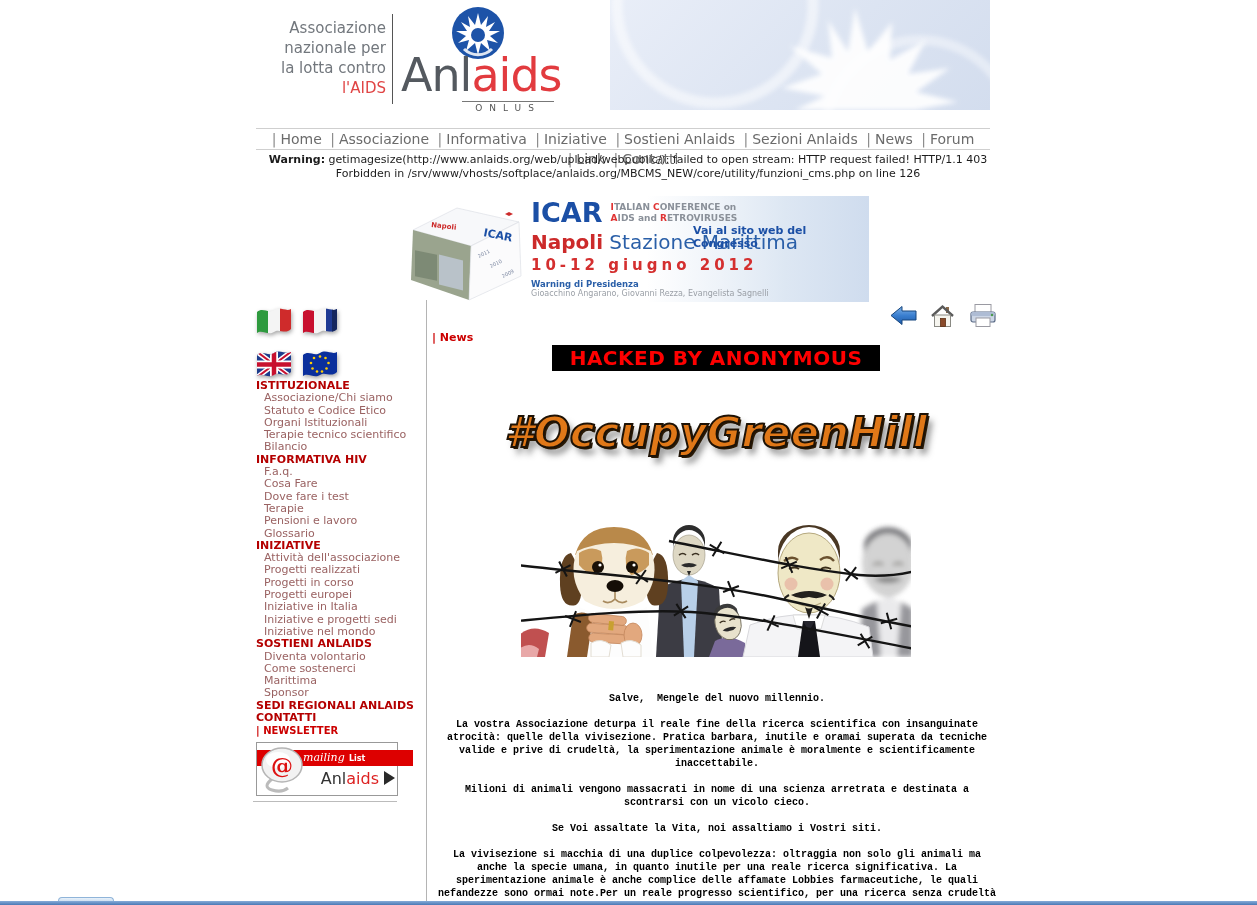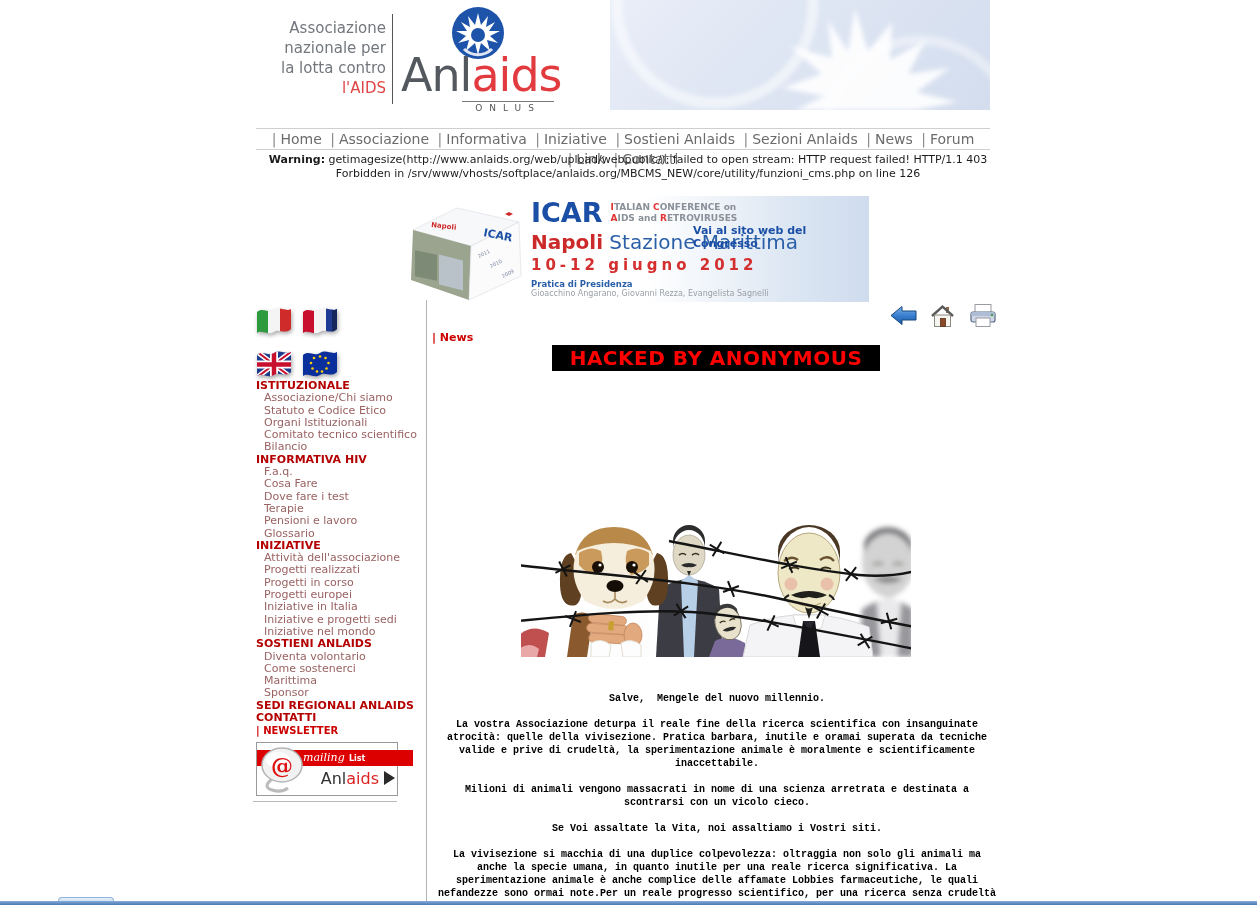--- a/index.html
+++ b/index.html
@@ -177,21 +177,21 @@
     <div class="icar-text">
       <div class="icar-title-row">
         <span class="icar-title">ICAR</span>
         <span class="icar-sub">
           <span class="r">I</span><span>TALIAN </span><span class="r">C</span><span>ONFERENCE on</span><br>
           <span class="r">A</span><span>IDS and </span><span class="r">R</span><span>ETROVIRUSES</span>
         </span>
       </div>
       <div class="icar-city-row"><span class="icar-city">Napoli</span><span class="icar-venue"> Stazione Marittima</span></div>
       <div class="icar-dates">10-12 giugno 2012</div>
-      <div class="icar-comm">Pratica di Presidenza</div>
+      <div class="icar-comm">Warning di Presidenza</div>
       <div class="icar-names">Gioacchino Angarano, Giovanni Rezza, Evangelista Sagnelli</div>
     </div>
     <div class="icar-right">
       <div class="icar-cta">Vai al sito web del Congresso</div>
     </div>
   </div>
 
   <div class="vdivider"></div>
 
   <div class="flags">
@@ -245,21 +245,21 @@
           </g>
         </svg>
     </span>
   </div>
 
   <div class="sidemenu">
     <a class="side-head">ISTITUZIONALE</a>
     <a class="side-item">Associazione/Chi siamo</a>
     <a class="side-item">Statuto e Codice Etico</a>
     <a class="side-item">Organi Istituzionali</a>
-    <a class="side-item">Comitato tecnico scientifico</a>
+    <a class="side-item">Terapie tecnico scientifico</a>
     <a class="side-item">Bilancio</a>
     <a class="side-head">INFORMATIVA HIV</a>
     <a class="side-item">F.a.q.</a>
     <a class="side-item">Cosa Fare</a>
     <a class="side-item">Dove fare i test</a>
     <a class="side-item">Terapie</a>
     <a class="side-item">Pensioni e lavoro</a>
     <a class="side-item">Glossario</a>
     <a class="side-head">INIZIATIVE</a>
     <a class="side-item">Attività dell'associazione</a>
@@ -320,20 +320,23 @@
       <circle cx="24" cy="12" r="1.2" fill="#4a9a4a"></circle>
     </svg>
   </div>
 
   <a class="breadcrumb">| News</a>
 
   <div class="hacked-wrap">
     <span class="hacked">HACKED BY ANONYMOUS</span>
   </div>
 
+  <div class="occupy-wrap">
+    <span class="occupy">#OccupyGreenHill</span>
+  </div>
 
   <div class="photo">
     <svg width="390" height="140" viewBox="0 0 390 140">
 
       <path d="M135,140 L139,72 Q168,52 198,72 L202,140 Z" fill="#3c3c44"></path>
       <path d="M160,64 L168,58 L177,64 L173,140 L163,140 Z" fill="#b8cfe8"></path>
       <ellipse cx="168" cy="38" rx="16" ry="20" fill="#ded8c4" stroke="#9a9480" stroke-width="0.6"></ellipse>
       <path d="M152,32 A16,19 0 0 1 184,32 L184,24 A16,16 0 0 0 152,24 Z" fill="#2d2d2d"></path>
       <path d="M158,38 q4,-3 7,0 M171,38 q4,-3 7,0" stroke="#3a3020" stroke-width="1.6" fill="none"></path>
       <path d="M160,48 q8,-4 16,0 q-4,3 -8,2 q-4,1 -8,-2" fill="#2a2a2a"></path>

